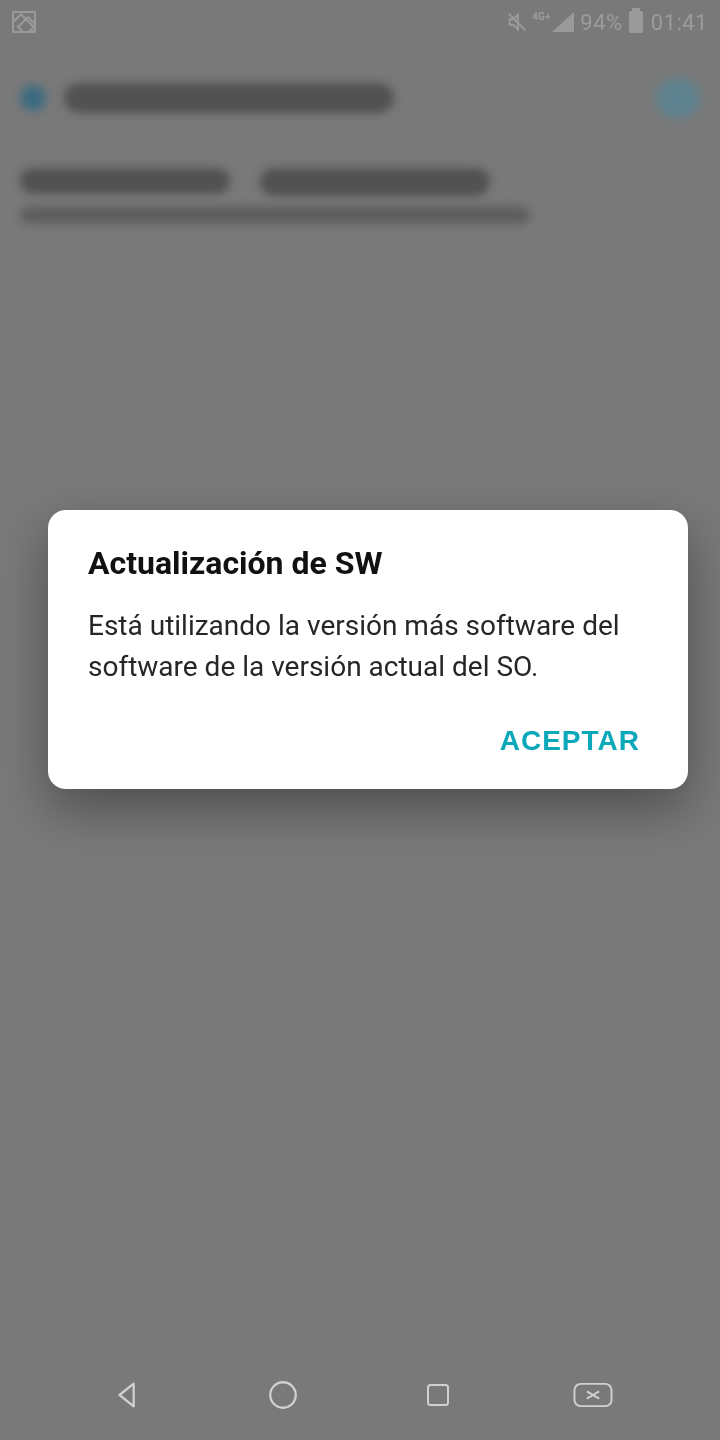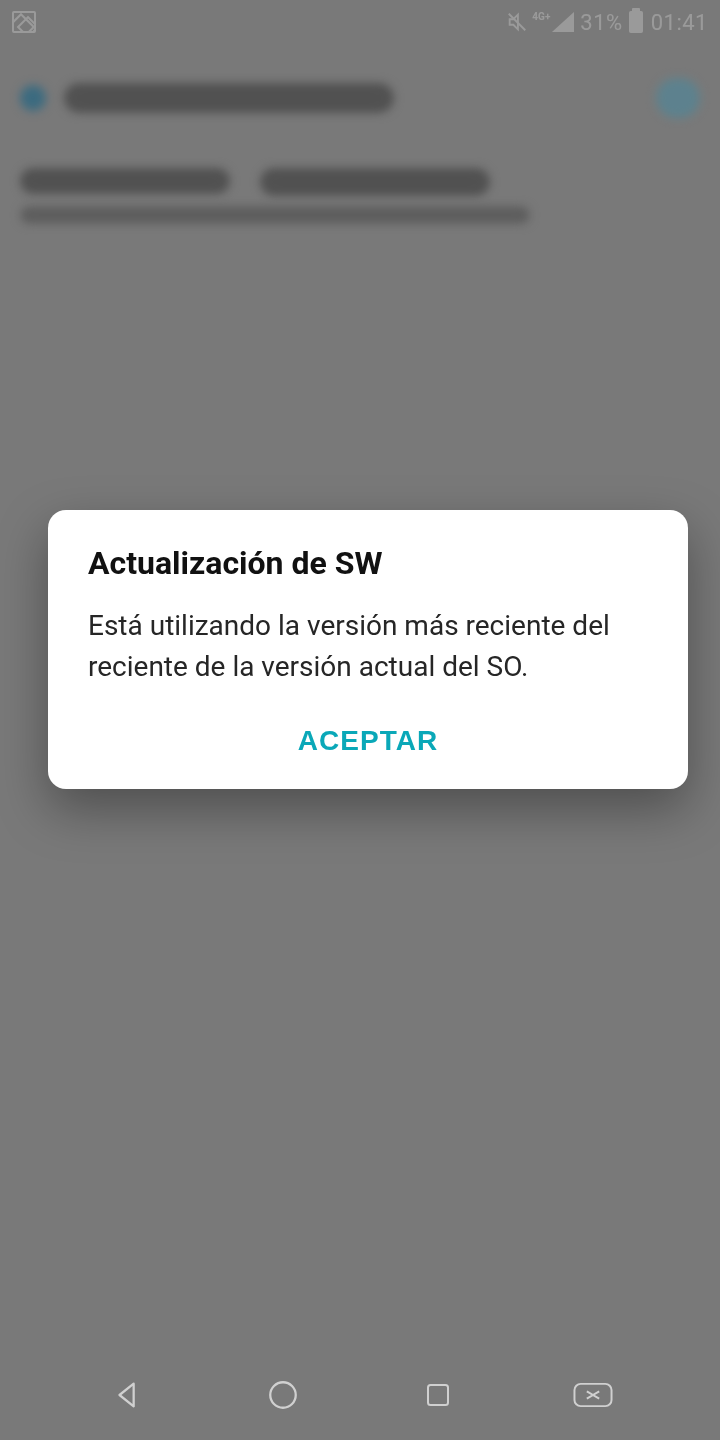--- a/index.html
+++ b/index.html
@@ -146,21 +146,21 @@
       margin-bottom: 24px;
     }
     .dialog-body {
       font-size: 28px;
       line-height: 1.45;
       color: #262626;
       margin-bottom: 26px;
     }
     .dialog-actions {
       display: flex;
-      justify-content: center;
+      justify-content: flex-end;
     }
     .dialog-button {
       font-size: 28px;
       font-weight: 700;
       letter-spacing: 1px;
       color: #0aa8b8;
       padding: 12px 8px;
       background: none;
       border: none;
       cursor: pointer;
@@ -195,21 +195,21 @@
     </div>
     <div class="status-right">
       <span class="mute-icon">
         <svg viewBox="0 0 24 24" fill="none" stroke="#e9e9e9" stroke-width="2">
           <path d="M4 9h4l5-5v16l-5-5H4z" fill="none"></path>
           <line x1="3" y1="3" x2="21" y2="21"></line>
         </svg>
       </span>
       <span class="net-label">4G+</span>
       <span class="signal-icon"></span>
-      <span class="status-text">31%</span>
+      <span class="status-text">94%</span>
       <span class="battery-icon"></span>
       <span class="status-text">01:41</span>
     </div>
   </div>
 
   <div class="blur-row r1">
     <span class="pill" style="width:26px;height:26px;border-radius:50%;background:#5aa0c0;"></span>
     <span class="pill" style="width:330px;height:30px;"></span>
     <span class="pill" style="width:44px;height:40px;margin-left:auto;background:#8cc3d5;"></span>
   </div>
@@ -219,21 +219,21 @@
       <span class="pill" style="width:230px;height:28px;"></span>
     </div>
     <span class="pill" style="width:510px;height:18px;background:#8d8d8d;"></span>
   </div>
 </div>
 
 <div class="scrim"></div>
 
 <div class="dialog">
   <div class="dialog-title">Actualización de SW</div>
-  <div class="dialog-body">Está utilizando la versión más reciente del reciente de la versión actual del SO.</div>
+  <div class="dialog-body">Está utilizando la versión más software del software de la versión actual del SO.</div>
   <div class="dialog-actions">
     <button class="dialog-button">ACEPTAR</button>
   </div>
 </div>
 
 <div class="nav-bar">
   <div class="nav-btn">
     <svg width="34" height="34" viewBox="0 0 24 24" fill="none" stroke="#d0d0d0" stroke-width="1.6" stroke-linejoin="round" stroke-linecap="round">
       <path d="M16 4 L6 12 L16 20 Z" fill="none"></path>
     </svg>

